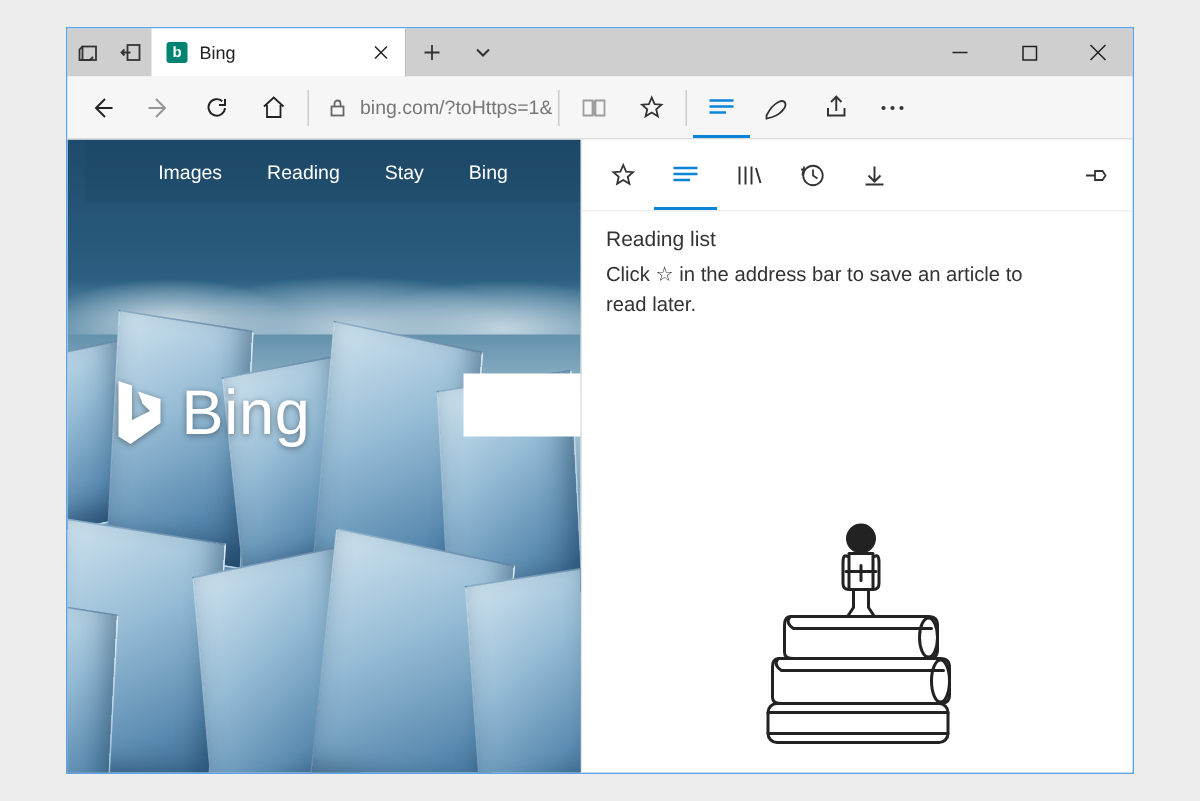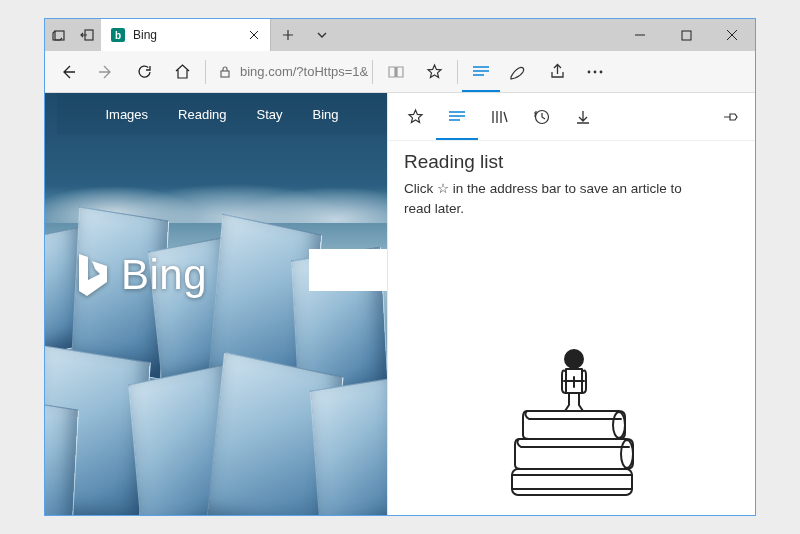--- a/index.html
+++ b/index.html
@@ -143,21 +143,21 @@
   }
   .hub-tabs {
     height:48px; display:flex; align-items:center; gap:0; padding:0 6px;
     border-bottom:1px solid #eee;
   }
   .hub-tabs .ht {
     width:42px; height:46px; display:flex; align-items:center; justify-content:center; color:#333;
   }
   .hub-tabs .ht.active { color:#0a84d8; border-bottom:2px solid #0a84d8; }
   .hub-tabs .pin { margin-left:auto; width:36px; display:flex; align-items:center; justify-content:center; color:#333;}
-  .hub-title { font-size:19px; padding:10px 16px 6px; color:#333;}
+  .hub-title { font-size:14px; padding:10px 16px 6px; color:#333;}
   .hub-head { font-size:24px; font-weight:400; padding:10px 16px 8px; color:#222;}
   .hub-body { font-size:13.5px; color:#333; padding:0 16px; line-height:1.45; max-width:340px;}
   .hub-illus {
     flex:1; display:flex; align-items:flex-end; justify-content:center;
     padding-bottom:12px;
   }
   svg { display:block; }
 </style>
 </head>
 <body>

